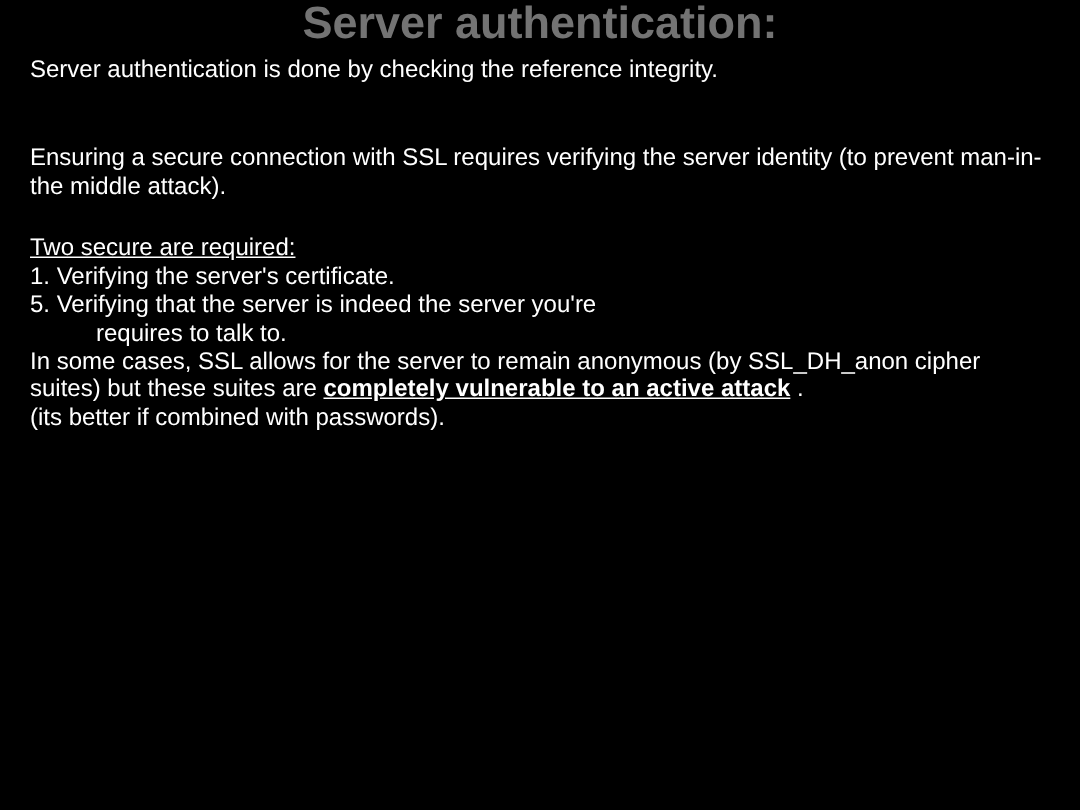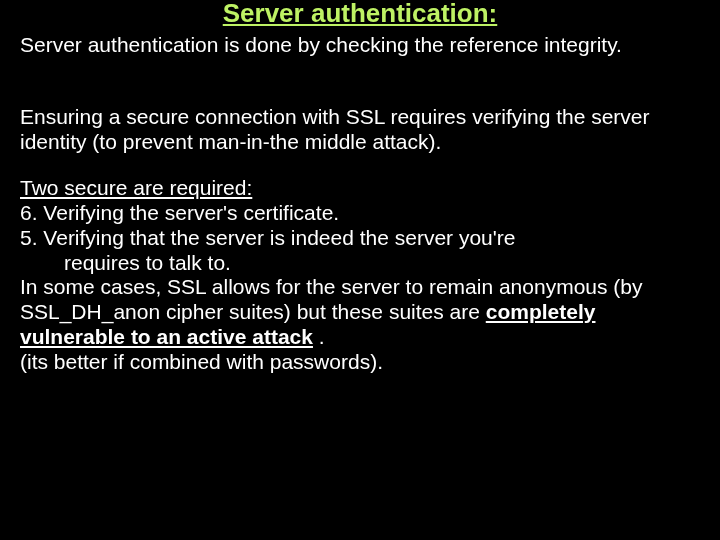--- a/index.html
+++ b/index.html
@@ -5,30 +5,29 @@
   html,body{margin:0;padding:0}
   body{
     width:720px;height:540px;
     background:#000;
     font-family:Arial,Helvetica,sans-serif;
     color:#fff;
     overflow:hidden;
   }
   .slide{box-sizing:border-box;padding:0 20px 0 20px;width:100%;height:100%}
   .title{
-    color:#bef264;
-    font-size:26px;
+    color:#737373;
+    font-size:30px;
     text-align:center;
-    text-decoration:underline;
     margin:0 0 6px 0;
     padding-top:0;
     line-height:1.05;
   }
   .body-text{
-    font-size:21px;
+    font-size:16px;
     line-height:1.18;
   }
   .para{margin:0 0 22px 0}
   .para.tight{margin-bottom:0}
   .u{text-decoration:underline}
   .bu{font-weight:bold;text-decoration:underline}
   .indent{padding-left:44px;display:block}
 </style>
 </head>
 <body>
@@ -41,21 +40,21 @@
 
     <p class="para">Server authentication is done by checking the reference integrity.</p>
 
     <p class="para">
       <br>
       <span>Ensuring a secure connection with SSL requires verifying the server identity (to prevent man-in-the middle attack).</span>
     </p>
 
     <p class="para tight">
       <span class="u">Two secure are required:</span><br>
-      <span>6. Verifying the server's certificate.</span><br>
+      <span>1. Verifying the server's certificate.</span><br>
       <span>5. Verifying that the server is indeed the server you're</span><br>
       <span class="indent">requires to talk to.</span>
       <span>In some cases, SSL allows for the server to remain anonymous (by SSL_DH_anon cipher suites) but these suites are </span><span class="bu">completely vulnerable to an active attack</span><span> .</span><br>
       <span>(its better if combined with passwords).</span>
     </p>
 
   </div>
 </div>
 
 </body></html>

